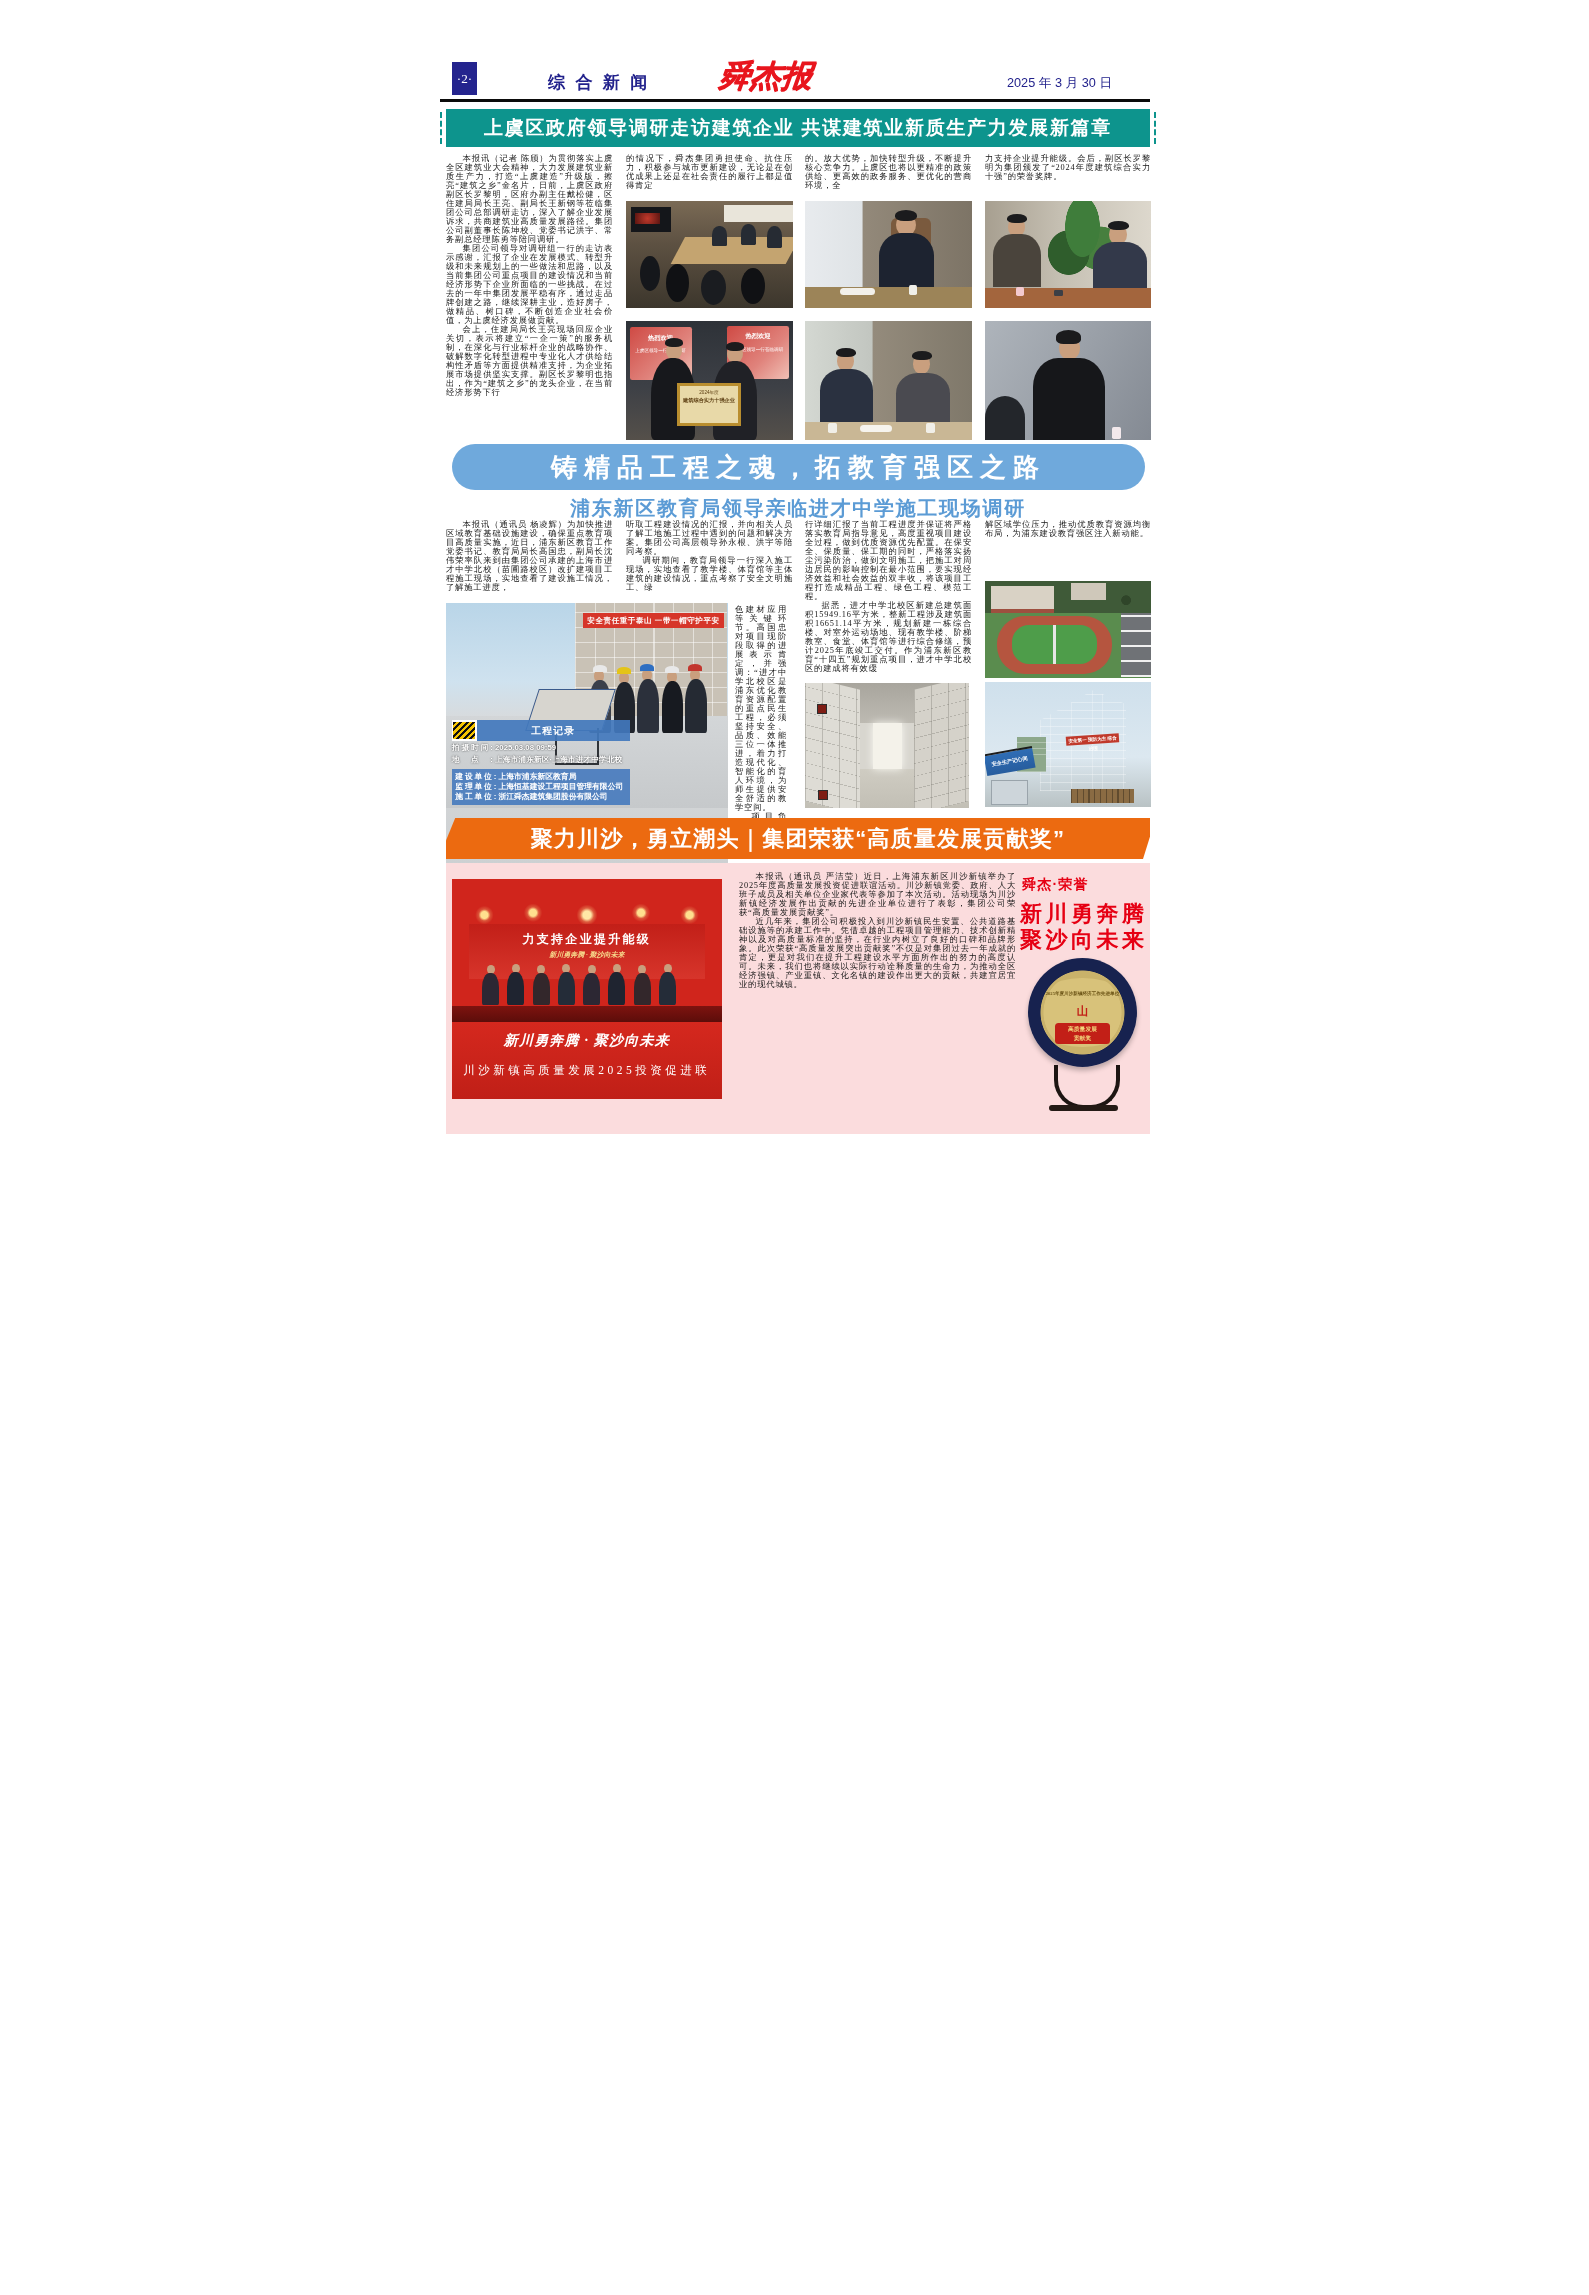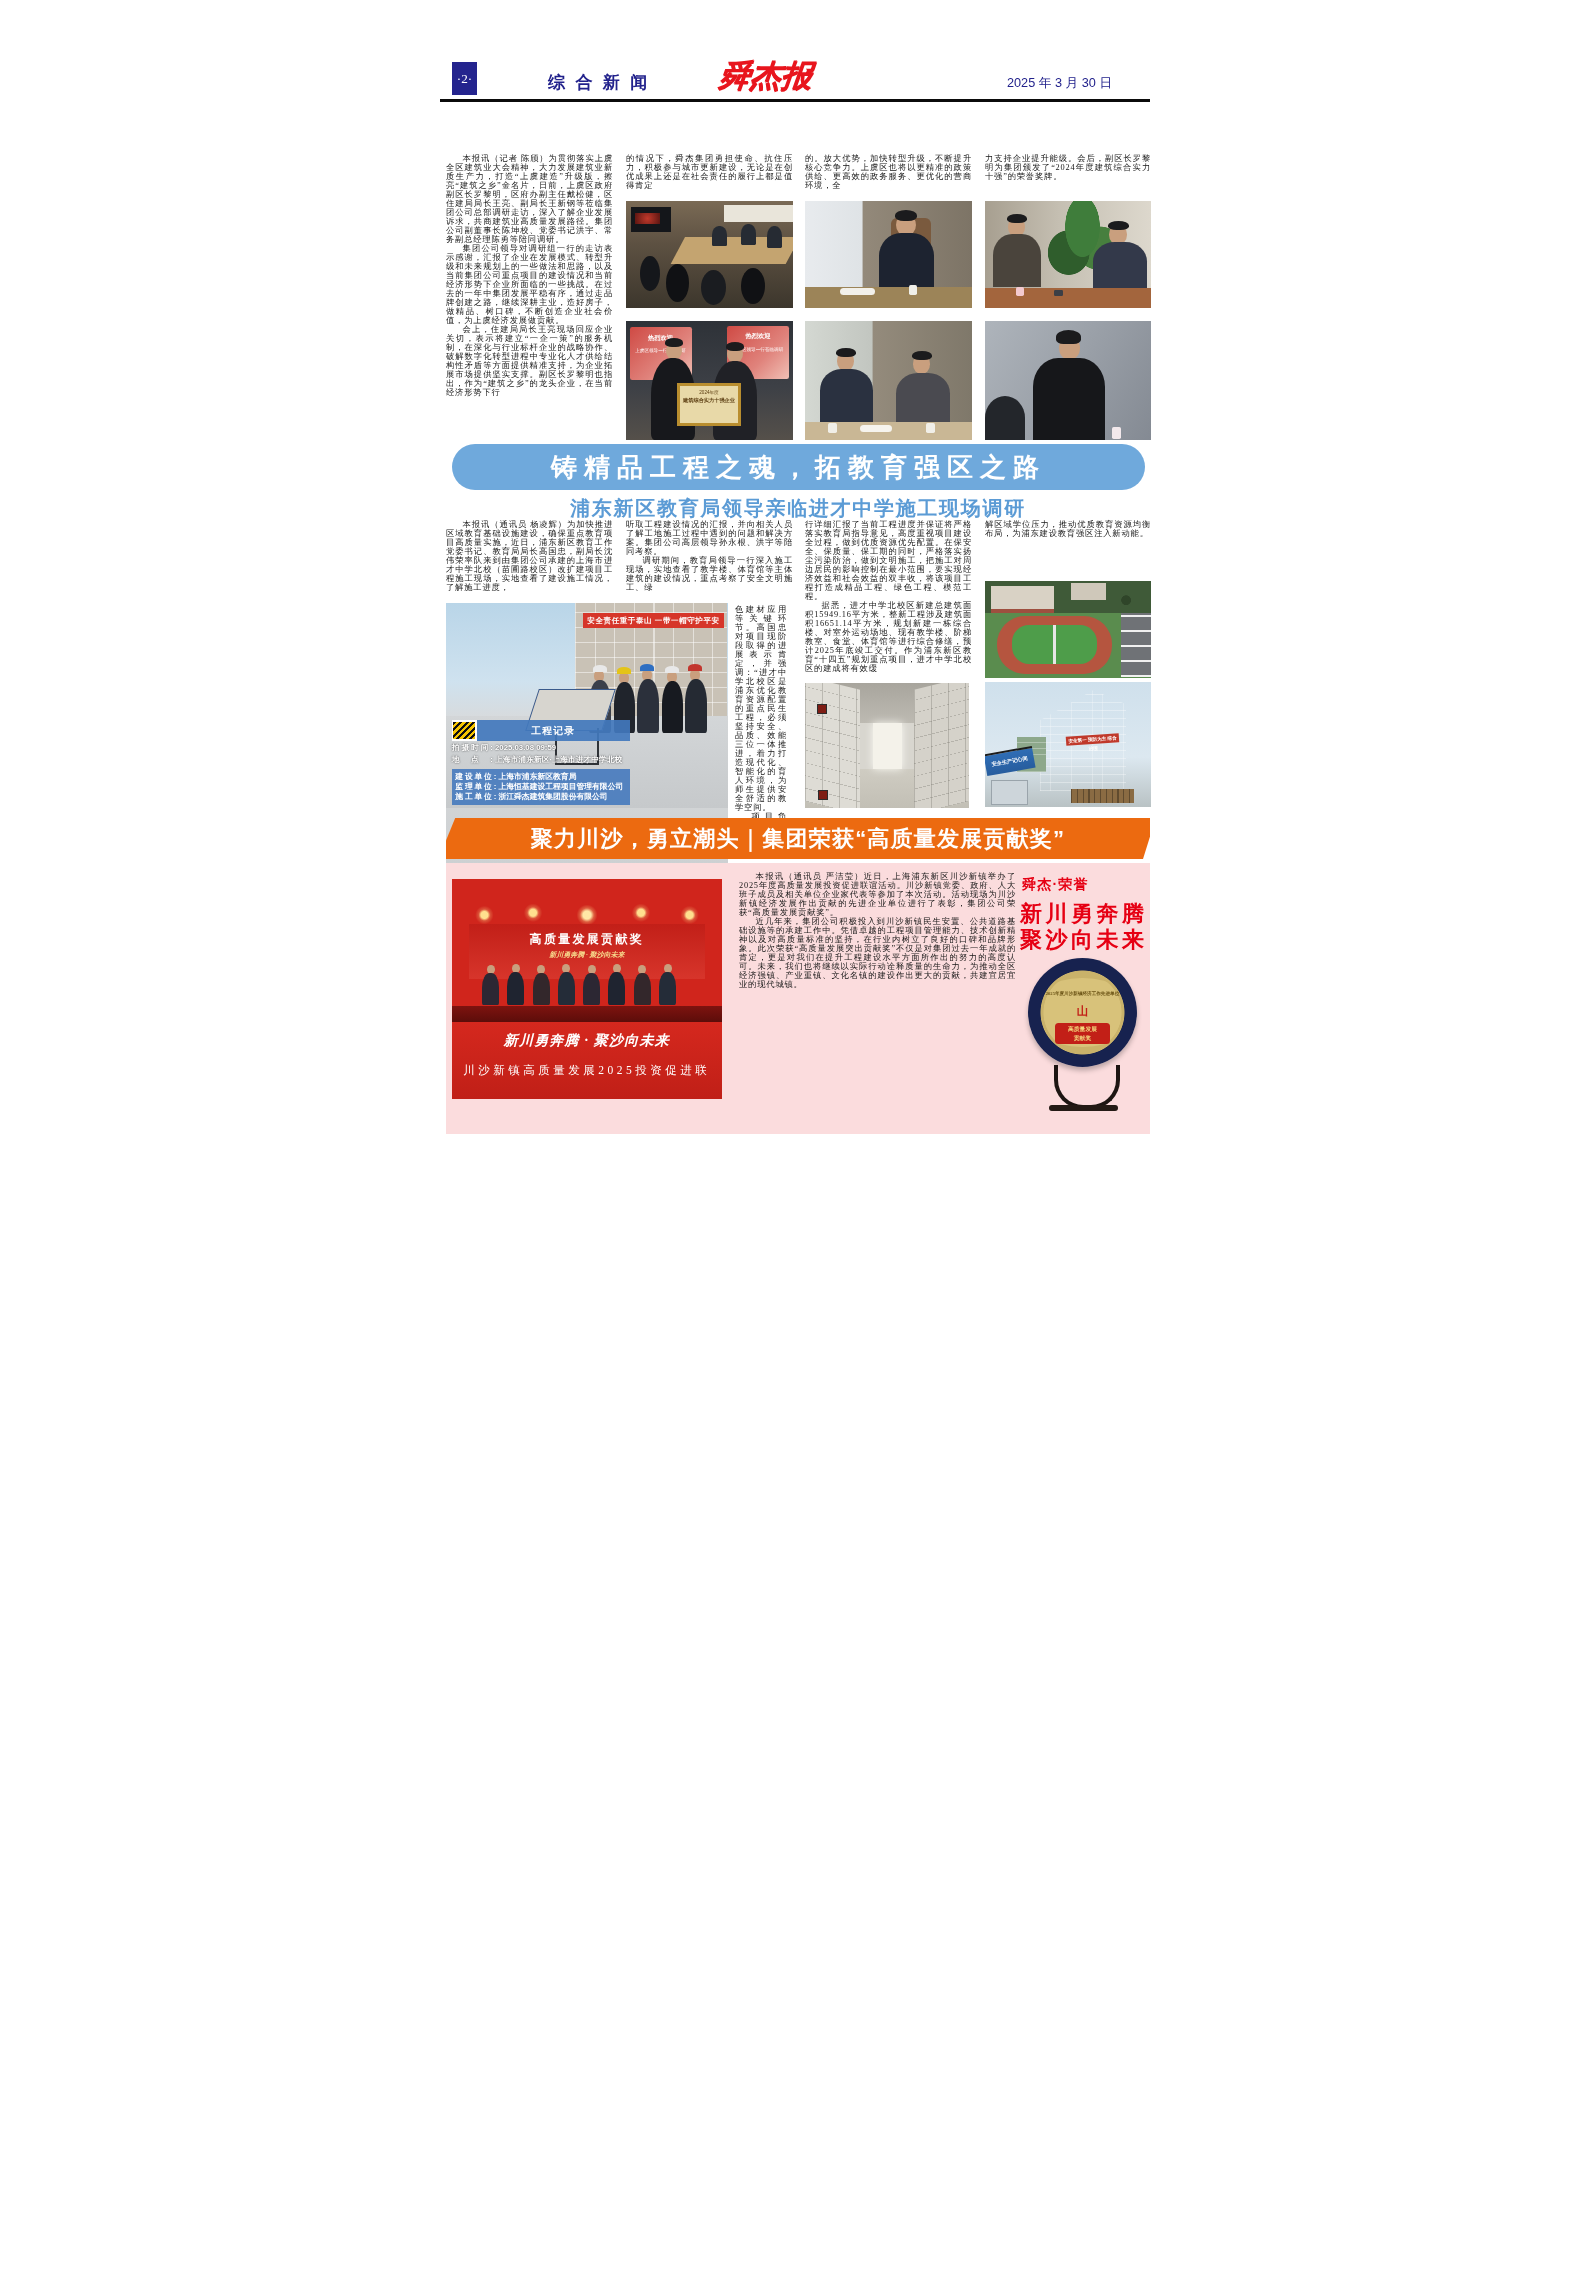--- a/index.html
+++ b/index.html
@@ -50,20 +50,21 @@
 <body>
 
 <div class="page">
 
   <div class="abs pagenum" style="left:55px;top:62px;width:25px;height:33px;">·2·</div>
   <div class="abs section hd-sans" style="left:151px;top:71px;">综合新闻</div>
   <div class="abs masthead" style="left:322px;top:55px;">舜杰报</div>
   <div class="abs date" style="left:610px;top:75px;width:144px;">2025 年 3 月 30 日</div>
   <div class="abs rule" style="left:43px;top:99px;width:710px;height:2.9px;"></div>
 
+  <div class="abs banner1 hd-sans" style="left:49px;top:109px;width:704px;height:38px;">上虞区政府领导调研走访建筑企业  共谋建筑业新质生产力发展新篇章</div>
 
   <div class="abs body-text" style="left:49px;top:154px;width:167px;height:284px;">
     <p>本报讯（记者 陈颀）为贯彻落实上虞全区建筑业大会精神，大力发展建筑业新质生产力，打造“上虞建造”升级版，擦亮“建筑之乡”金名片，日前，上虞区政府副区长罗黎明，区府办副主任戴松健，区住建局局长王亮、副局长王新钢等莅临集团公司总部调研走访，深入了解企业发展诉求，共商建筑业高质量发展路径。集团公司副董事长陈坤校、党委书记洪宇、常务副总经理陈勇等陪同调研。</p>
     <p>集团公司领导对调研组一行的走访表示感谢，汇报了企业在发展模式、转型升级和未来规划上的一些做法和思路，以及当前集团公司重点项目的建设情况和当前经济形势下企业所面临的一些挑战。在过去的一年中集团发展平稳有序，通过走品牌创建之路，继续深耕主业，造好房子，做精品、树口碑，不断创造企业社会价值，为上虞经济发展做贡献。</p>
     <p>会上，住建局局长王亮现场回应企业关切，表示将建立“一企一策”的服务机制，在深化与行业标杆企业的战略协作、破解数字化转型进程中专业化人才供给结构性矛盾等方面提供精准支持，为企业拓展市场提供坚实支撑。副区长罗黎明也指出，作为“建筑之乡”的龙头企业，在当前经济形势下行</p>
   </div>
   <div class="abs body-text" style="left:229px;top:154px;width:167px;">
     <p class="noind">的情况下，舜杰集团勇担使命、抗住压力，积极参与城市更新建设，无论是在创优成果上还是在社会责任的履行上都是值得肯定</p>
   </div>
   <div class="abs body-text" style="left:408px;top:154px;width:167px;">
@@ -249,21 +250,21 @@
     <div class="abs" style="left:5.8px;top:98px;width:35px;height:23px;background:#cdd5da;border:0.6px solid #9aa4ab;"></div>
   </div>
 
   <div class="abs banner3 hd-sans" style="left:49px;top:818px;width:704px;height:41px;">聚力川沙，勇立潮头｜集团荣获“高质量发展贡献奖”</div>
 
   <div class="abs pinkpanel" style="left:49px;top:863px;width:704px;height:271px;">
 
     <div class="photo" style="left:5.8px;top:16px;width:270px;height:220px;background:#d0251c;">
       <div class="abs" style="left:0;top:0;width:270px;height:45px;background:linear-gradient(180deg,#3a2417 0%,#6b4a25 60%,#8c6430 100%);background-image:radial-gradient(circle at 12% 80%,#ffdf8e 0 3.5px,rgba(255,223,142,.25) 5.8px,transparent 9.2px),radial-gradient(circle at 30% 75%,#ffdf8e 0 3.5px,rgba(255,223,142,.25) 5.8px,transparent 9.2px),radial-gradient(circle at 50% 80%,#ffe7a6 0 4px,rgba(255,223,142,.3) 7px,transparent 10.4px),radial-gradient(circle at 70% 75%,#ffdf8e 0 3.5px,rgba(255,223,142,.25) 5.8px,transparent 9.2px),radial-gradient(circle at 88% 80%,#ffdf8e 0 3.5px,rgba(255,223,142,.25) 5.8px,transparent 9.2px);"></div>
       <div class="abs" style="left:17px;top:45px;width:236px;height:55px;background:linear-gradient(180deg,#c21f18,#d7352b);"></div>
-      <div class="abs hd-sans" style="left:17px;top:52px;width:236px;text-align:center;color:#fff;font-size:12px;letter-spacing:2.3px;">高质量发展贡献奖</div>
+      <div class="abs hd-sans" style="left:17px;top:52px;width:236px;text-align:center;color:#fff;font-size:12px;letter-spacing:2.3px;">力支持企业提升能级</div>
       <div class="abs" style="left:17px;top:71px;width:236px;text-align:center;color:#f7d98c;font-size:7px;font-style:italic;font-weight:bold;">新川勇奔腾 · 聚沙向未来</div>
 
       <div class="head" style="left:35px;top:86px;width:8px;height:9.2px;"></div>
       <div class="ppl" style="left:30px;top:94px;width:17px;height:32px;background:#2c2733;"></div>
       <div class="head" style="left:60px;top:85px;width:8px;height:9.2px;"></div>
       <div class="ppl" style="left:55px;top:93px;width:17px;height:33px;background:#1f2430;"></div>
       <div class="head" style="left:85px;top:86px;width:8px;height:9.2px;"></div>
       <div class="ppl" style="left:81px;top:94px;width:17px;height:32px;background:#33272b;"></div>
       <div class="head" style="left:110px;top:85px;width:8px;height:9.2px;"></div>
       <div class="ppl" style="left:106px;top:93px;width:17px;height:33px;background:#242c38;"></div>

